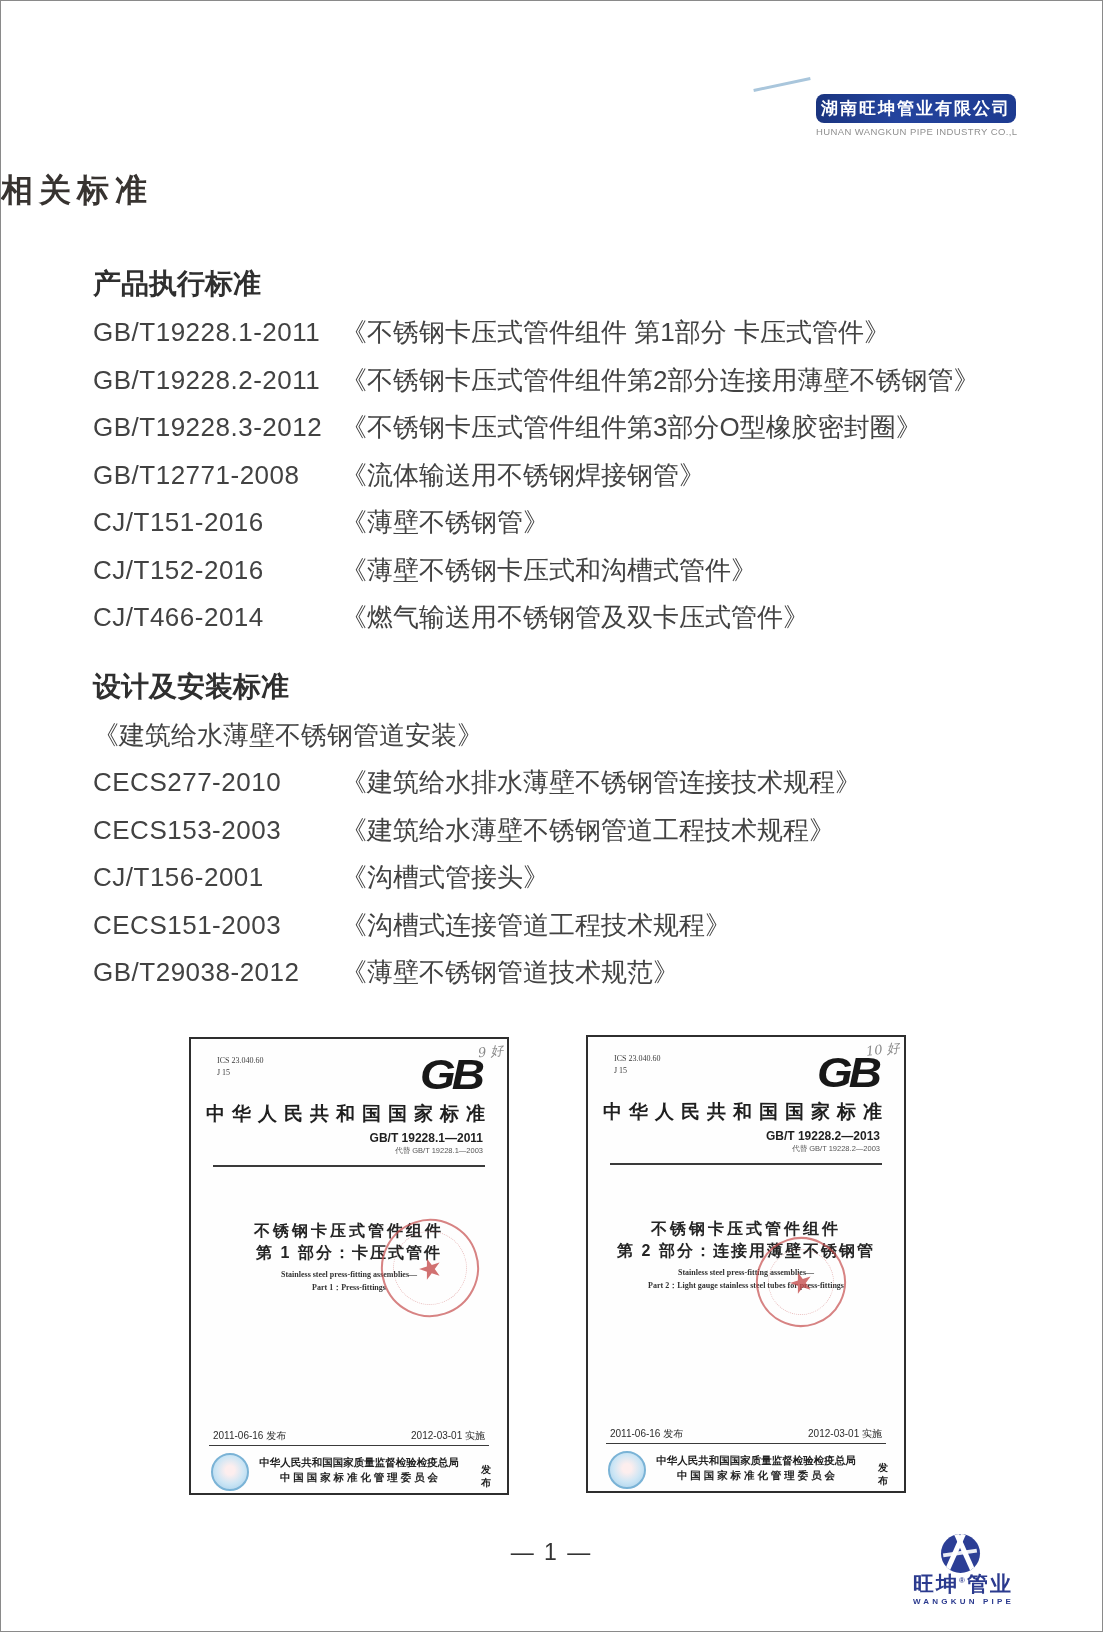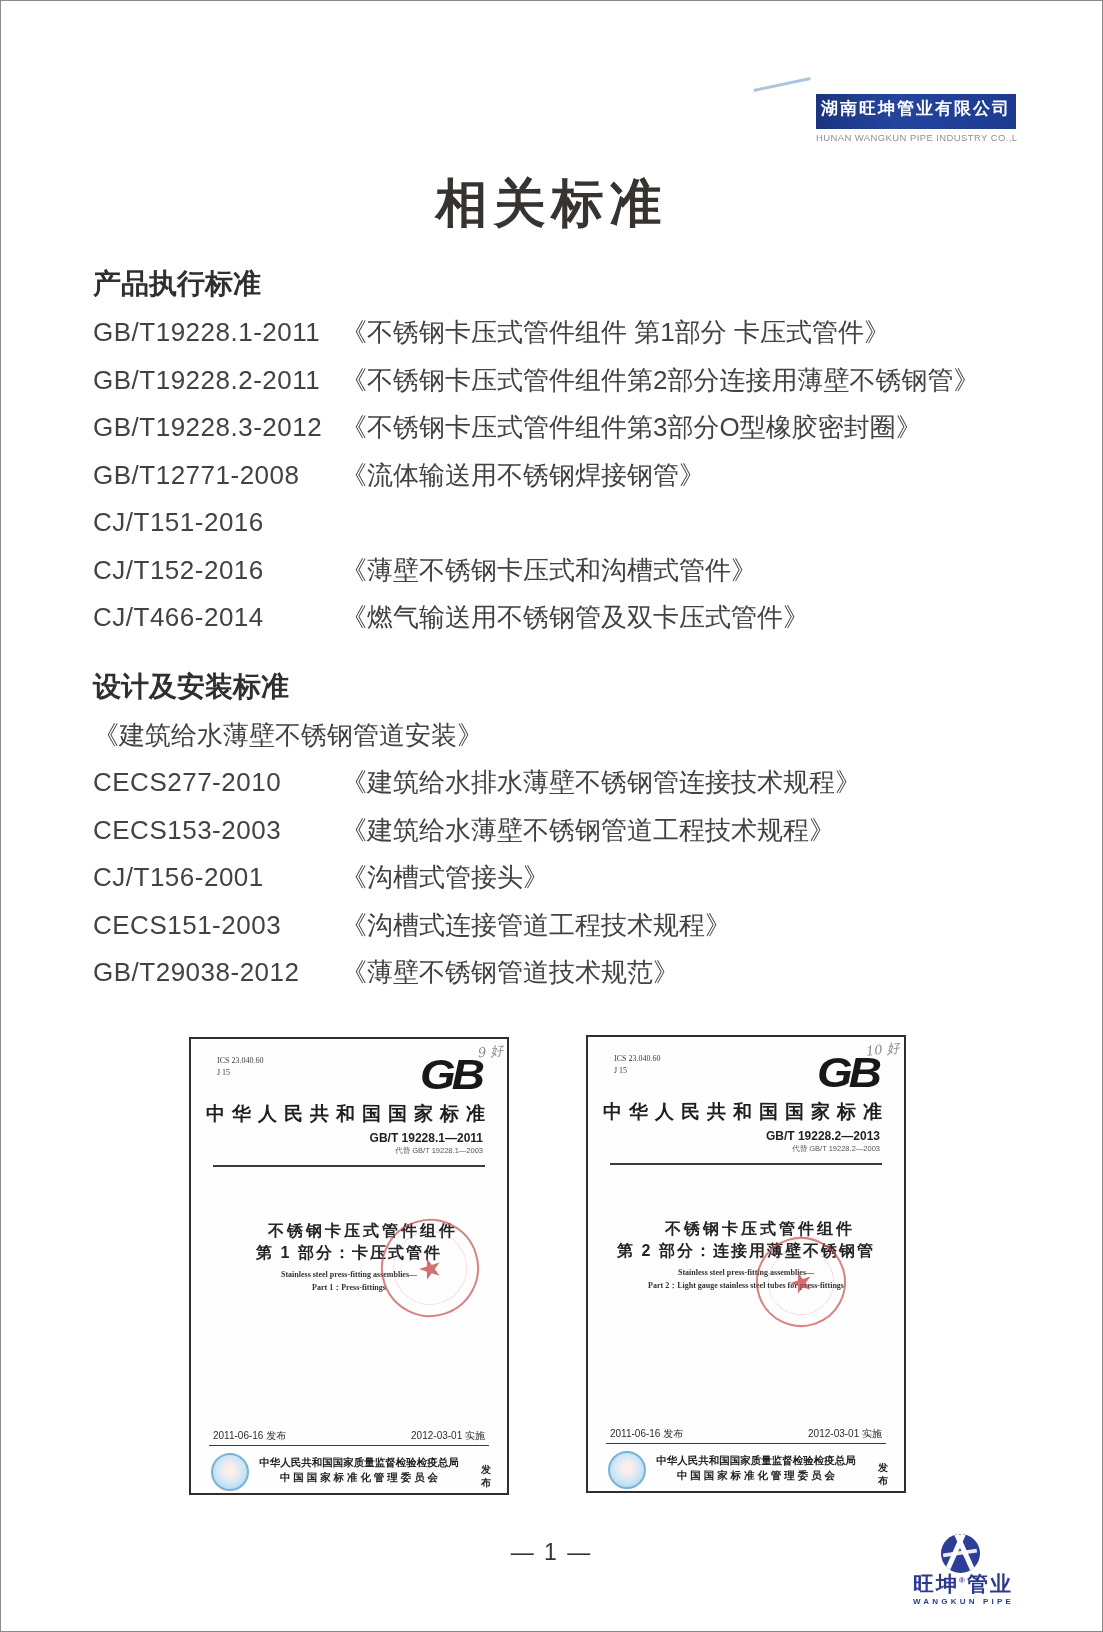--- a/index.html
+++ b/index.html
@@ -10,25 +10,25 @@
     border:1px solid #8a8a8a;
     box-sizing:border-box;
     font-family:"Liberation Sans","DejaVu Sans",sans-serif;
     color:#3e3e3e;
     overflow:hidden;
   }
   
   .brand-slash{position:absolute;left:752px;top:82px;width:58px;height:3px;background:#a9c6dc;transform:rotate(-12deg);}
   .brand{position:absolute;left:815px;top:93px;width:200px;text-align:center;}
   .brand-box{background:linear-gradient(90deg,#1a347f,#24449e 40%,#1d3a90);color:#ffffff;
-    font-size:17px;font-weight:bold;letter-spacing:2px;height:35px;line-height:29px;}
+    font-size:17px;font-weight:bold;letter-spacing:2px;height:29px;line-height:29px;border-radius:8px;}
   .brand-en{margin-top:3px;font-size:9.5px;color:#8f8f8f;letter-spacing:0.4px;white-space:nowrap;}
   
-  .page-title{position:absolute;top:168px;left:0;width:100%;text-align:center;
-    font-size:52px;font-weight:bold;color:#373330;letter-spacing:6px;}
+  .page-title{position:absolute;top:168px;left:0;width:100%;
+    font-size:32px;font-weight:bold;color:#373330;letter-spacing:6px;}
   
   .list{position:absolute;left:92px;top:258px;width:950px;}
   .sec-heading{font-size:28px;font-weight:bold;color:#2f2f2f;height:50px;line-height:50px;}
   .sec2{margin-top:20px;}
   .row{display:flex;height:47.5px;line-height:47.5px;font-size:26px;color:#424242;}
   .code{width:248px;flex:none;letter-spacing:0.5px;}
   .stitle{flex:1;white-space:nowrap;}
   
   .cover{position:absolute;top:1036px;width:320px;height:458px;background:#fefefe;
     border:2px solid #2e2e2e;box-sizing:border-box;}
@@ -38,21 +38,21 @@
   .hand{position:absolute;top:4px;right:4px;font-size:13px;color:#8a8a8a;
     font-family:"DejaVu Serif",serif;font-style:italic;transform:rotate(-6deg);}
   .gb{position:absolute;top:8px;right:26px;font-size:46px;font-weight:900;font-style:italic;
     letter-spacing:-4px;color:#181818;transform:scaleY(0.92);}
   .natl{position:absolute;top:62px;left:0;width:100%;text-align:center;
     font-size:19px;font-weight:bold;letter-spacing:7px;color:#1f1f1f;white-space:nowrap;}
   .codeline{position:absolute;top:92px;right:24px;font-size:12px;font-weight:bold;color:#1f1f1f;}
   .replaces{position:absolute;top:107px;right:24px;font-size:7.5px;color:#555555;}
   .rule{position:absolute;top:126px;left:22px;right:22px;border-top:2px solid #3a3a3a;}
   .ctitle1{position:absolute;top:182px;left:0;width:100%;text-align:center;
-    font-size:16px;font-weight:bold;letter-spacing:3px;color:#252525;padding-left:14px;}
+    font-size:16px;font-weight:bold;letter-spacing:3px;color:#252525;}
   .ctitle2{position:absolute;top:204px;left:0;width:100%;text-align:center;
     font-size:16px;font-weight:bold;letter-spacing:2px;color:#252525;}
   .etitle1{position:absolute;top:231px;left:0;width:100%;text-align:center;
     font-size:8px;font-weight:bold;color:#333333;font-family:"Liberation Serif","DejaVu Serif",serif;}
   .etitle2{position:absolute;top:243px;left:0;width:100%;text-align:center;
     font-size:8px;font-weight:bold;color:#333333;font-family:"Liberation Serif","DejaVu Serif",serif;}
   .stamp{position:absolute;border:2.5px solid rgba(198,78,78,0.7);border-radius:50%;
     display:flex;align-items:center;justify-content:center;transform:rotate(-18deg);}
   .stamp-a{left:190px;top:180px;width:94px;height:94px;}
   .stamp-b{left:168px;top:200px;width:86px;height:86px;}
@@ -108,20 +108,21 @@
     <div class="row">
       <span class="code">GB/T19228.3-2012</span>
       <span class="stitle">《不锈钢卡压式管件组件第3部分O型橡胶密封圈》</span>
     </div>
     <div class="row">
       <span class="code">GB/T12771-2008</span>
       <span class="stitle">《流体输送用不锈钢焊接钢管》</span>
     </div>
     <div class="row">
       <span class="code">CJ/T151-2016</span>
+      <span class="stitle">《薄壁不锈钢管》</span>
     </div>
     <div class="row">
       <span class="code">CJ/T152-2016</span>
       <span class="stitle">《薄壁不锈钢卡压式和沟槽式管件》</span>
     </div>
     <div class="row">
       <span class="code">CJ/T466-2014</span>
       <span class="stitle">《燃气输送用不锈钢管及双卡压式管件》</span>
     </div>
 

